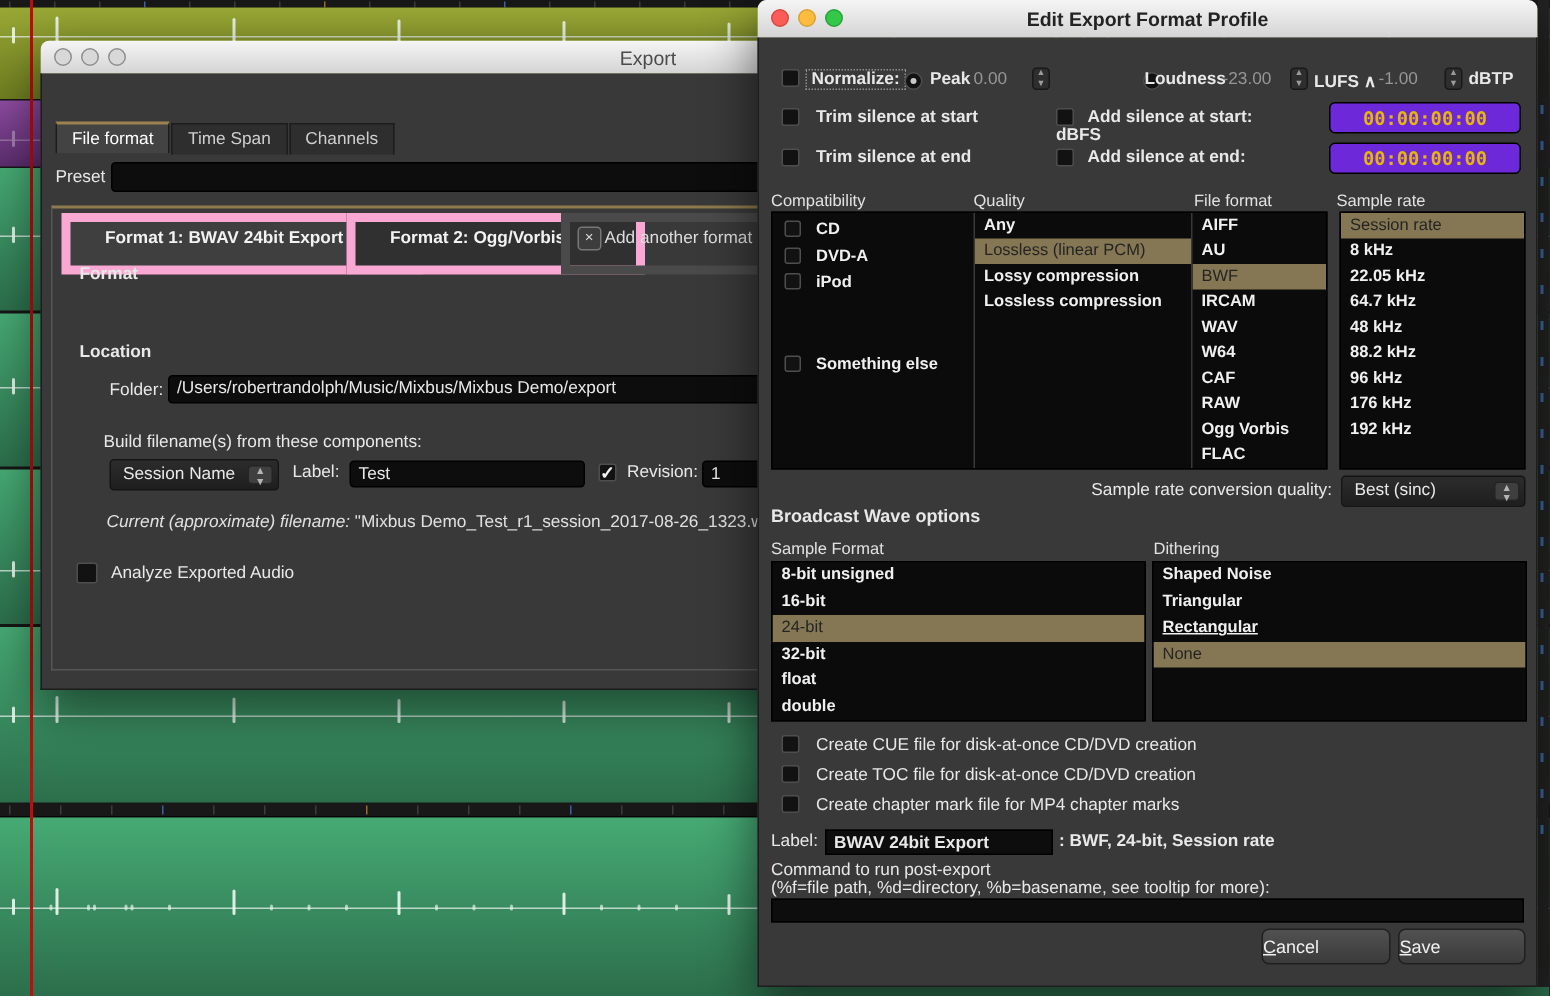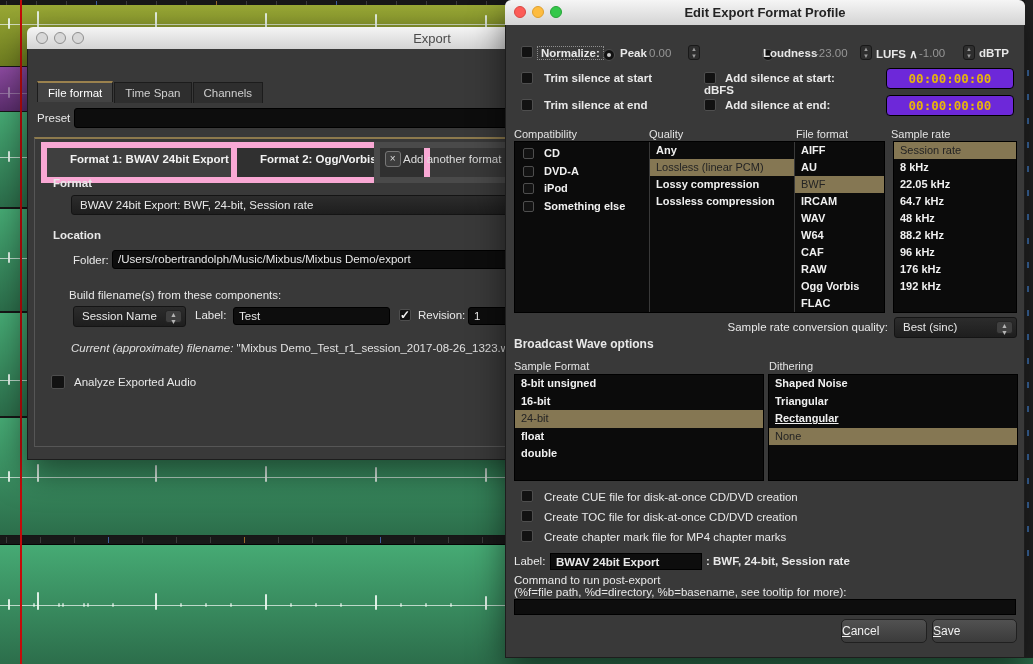--- a/index.html
+++ b/index.html
@@ -328,21 +328,20 @@
         <span>Format 1: BWAV 24bit Export</span><span class="x">×</span>
       </div>
       <div class="fmt-tab" style="left:203px;top:93px;">
         <span>Format 2: Ogg/Vorbis</span><span class="x">×</span>
       </div>
       <div class="fmt-tab ghost" style="left:346px;top:93px;">
         <span>Add another format</span>
       </div>
 
       <div class="abs lbl b" style="left:25px;top:128px;">Format</div>
-      <div class="abs combo" style="left:43px;top:146px;right:10px;height:20px;line-height:18px;padding:0 8px;">BWAV 24bit Export: BWF, 24-bit, Session rate</div>
 
       <div class="abs lbl b" style="left:25px;top:180px;">Location</div>
       <div class="abs lbl" style="left:45px;top:205px;">Folder:</div>
       <div class="abs input-dark" style="left:84px;top:201px;right:10px;height:19px;">/Users/robertrandolph/Music/Mixbus/Mixbus Demo/export</div>
 
       <div class="abs lbl" style="left:41px;top:240px;">Build filename(s) from these components:</div>
 
       <div class="abs combo" style="left:45px;top:257px;width:113px;height:21px;line-height:19px;padding:0 8px;">
         <span>Session Name</span>
         <span class="stepper">▲<br>▼</span>
@@ -407,21 +406,21 @@
       <div class="abs hdr" style="left:143px;top:103px;">Quality</div>
       <div class="abs hdr" style="left:290px;top:103px;">File format</div>
       <div class="abs hdr" style="left:385px;top:103px;">Sample rate</div>
 
       
       <div class="panel" style="left:8px;top:116px;width:371px;height:172px;">
         <div class="col" style="left:0;width:134px;padding-top:3px;">
             <div class="list-row" style="height: 17.5px; line-height: 17.5px; padding-left: 0px;"><span class="chk"></span><span>CD</span></div>
             <div class="list-row" style="height: 17.5px; line-height: 17.5px; padding-left: 0px;"><span class="chk"></span><span>DVD-A</span></div>
             <div class="list-row" style="height: 17.5px; line-height: 17.5px; padding-left: 0px;"><span class="chk"></span><span>iPod</span></div>
-            <div class="list-row" style="height: 17.5px; line-height: 17.5px; padding-left: 0px;"><span class="chk"></span><span>Something else</span></div>
+            <div class="list-row" style="height: 17.5px; line-height: 17.5px; padding-left: 0px; margin-top: 37px;"><span class="chk"></span><span>Something else</span></div>
           </div>
         <div class="col" style="left:134px;width:144px;">
             <div class="list-row">Any</div>
             <div class="list-row selected">Lossless (linear PCM)</div>
             <div class="list-row">Lossy compression</div>
             <div class="list-row">Lossless compression</div>
           </div>
         <div class="col" style="left:279px;width:92px;">
             <div class="list-row">AIFF</div>
             <div class="list-row">AU</div>
@@ -457,20 +456,21 @@
 
       
       <div class="abs lbl b" style="left:8px;top:312px;font-size:12px;">Broadcast Wave options</div>
       <div class="abs hdr" style="left:8px;top:335px;">Sample Format</div>
       <div class="abs hdr" style="left:263px;top:335px;">Dithering</div>
 
       <div class="panel" style="left:8px;top:349px;width:250px;height:107px;">
           <div class="list-row" style="height: 17.6px; line-height: 17.6px;">8-bit unsigned</div>
           <div class="list-row" style="height: 17.6px; line-height: 17.6px;">16-bit</div>
           <div class="list-row selected" style="height: 17.6px; line-height: 17.6px;">24-bit</div>
+          <div class="list-row" style="height: 17.6px; line-height: 17.6px;">32-bit</div>
           <div class="list-row" style="height: 17.6px; line-height: 17.6px;">float</div>
           <div class="list-row" style="height: 17.6px; line-height: 17.6px;">double</div>
         </div>
       <div class="panel" style="left:262px;top:349px;width:250px;height:107px;">
           <div class="list-row" style="height: 17.6px; line-height: 17.6px;">Shaped Noise</div>
           <div class="list-row" style="height: 17.6px; line-height: 17.6px;">Triangular</div>
           <div class="list-row" style="height: 17.6px; line-height: 17.6px; text-decoration: underline;">Rectangular</div>
           <div class="list-row selected" style="height: 17.6px; line-height: 17.6px;">None</div>
         </div>
 

